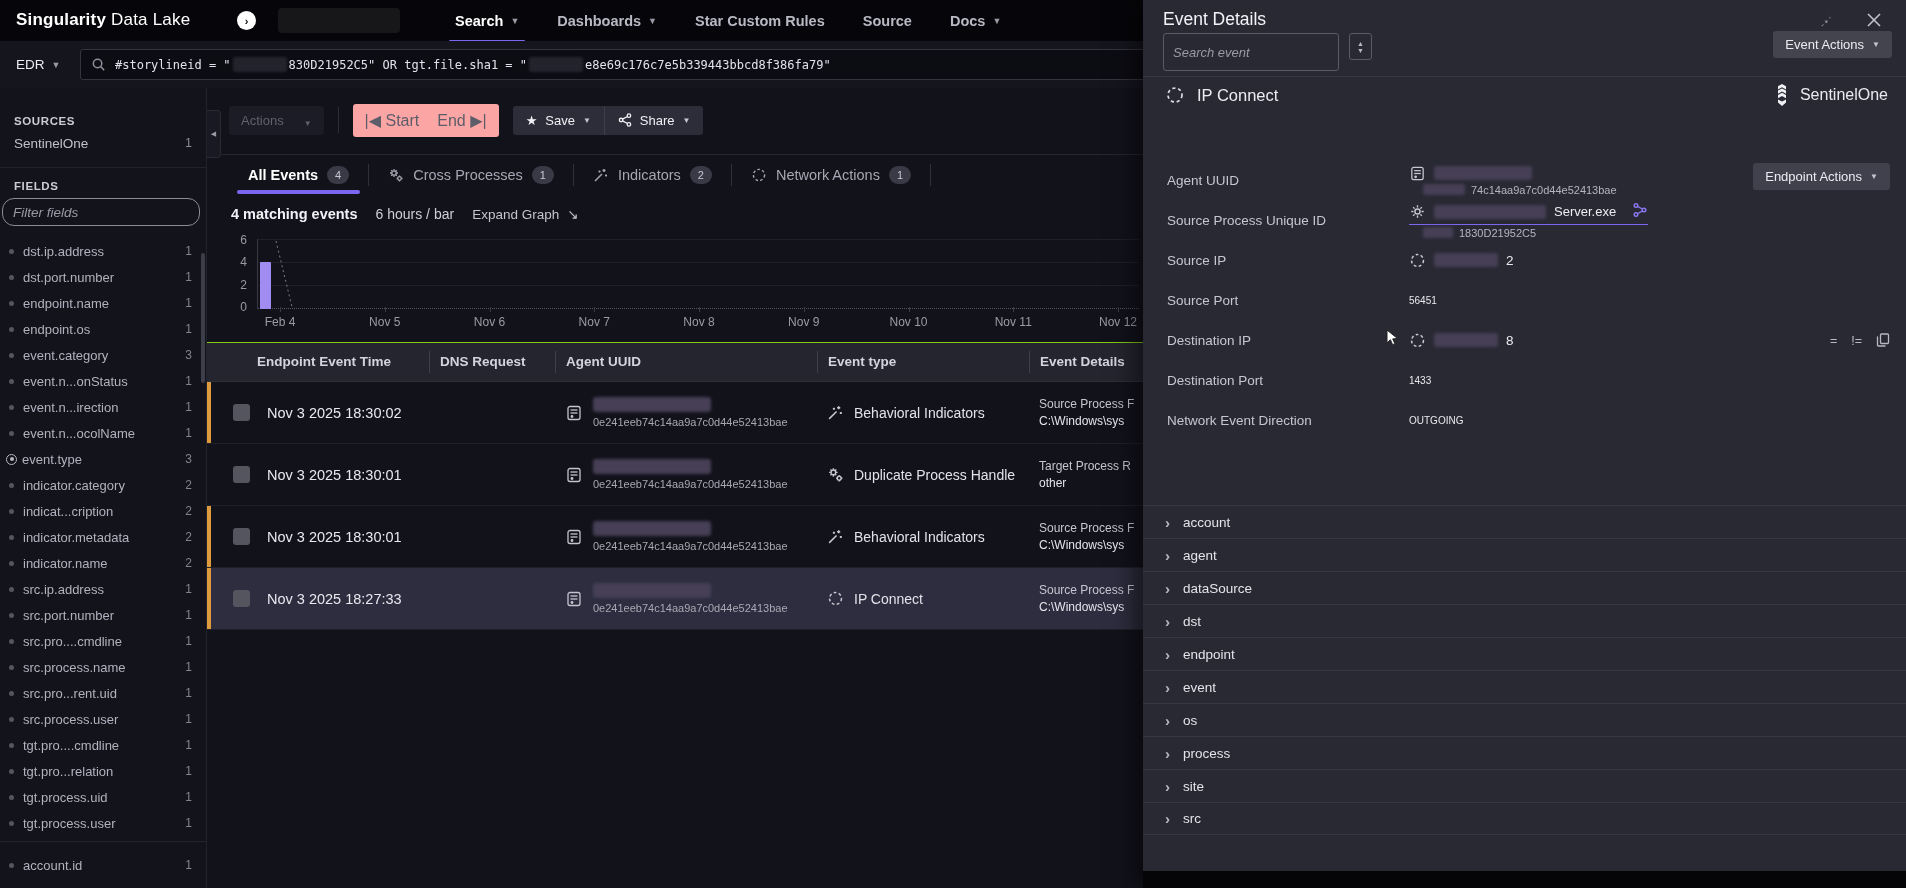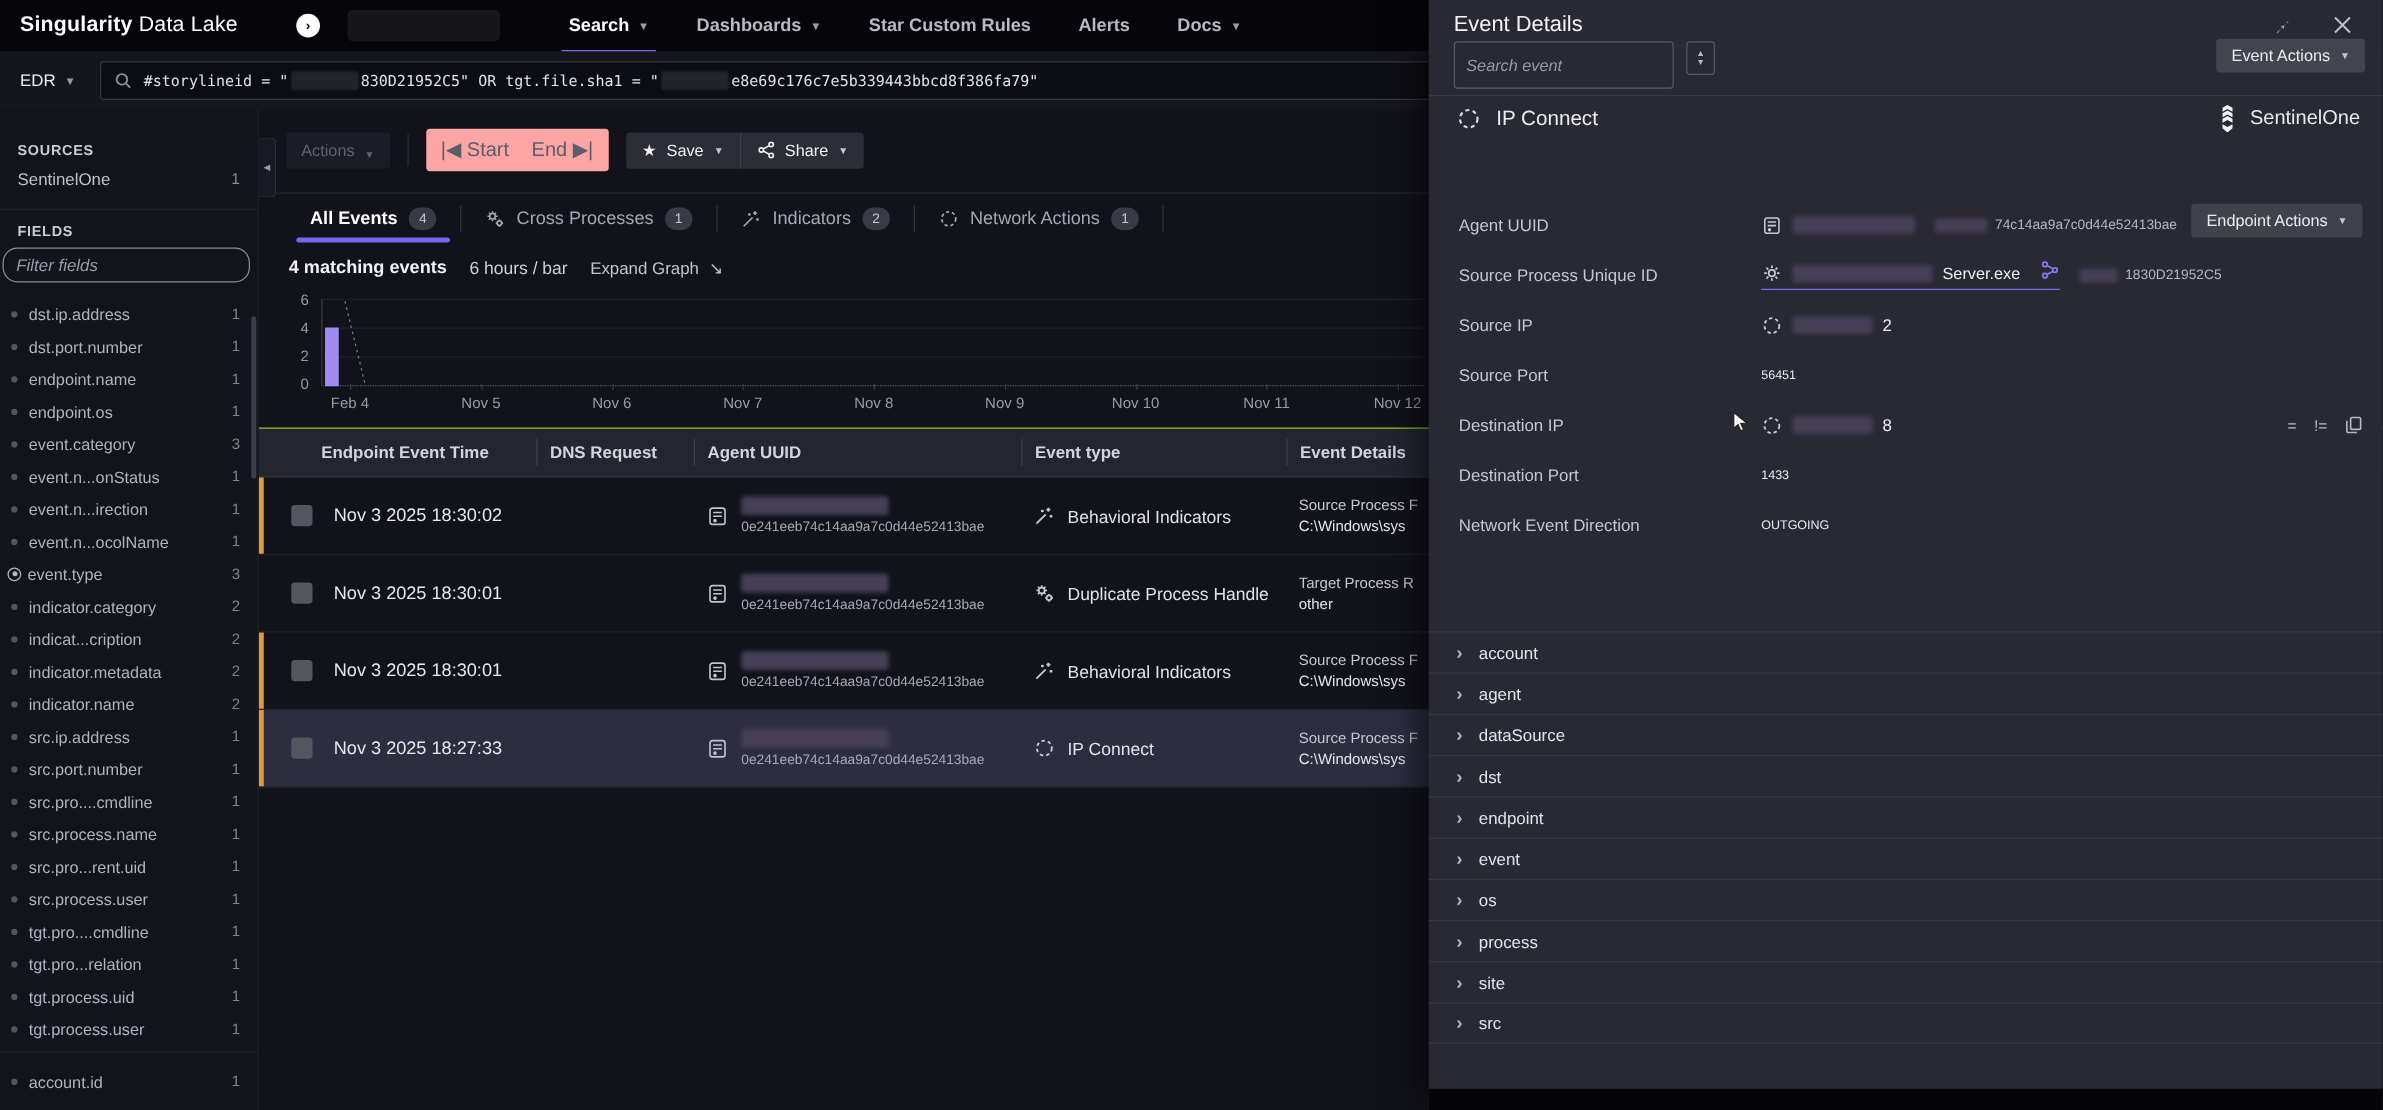--- a/index.html
+++ b/index.html
@@ -48,21 +48,21 @@
   .sb-item .cnt { color:#84848f; font-size:12px; margin-left:6px; }
   .sb-div2 { position:absolute; top:753px; left:0; right:0; border-top:1px solid #23232e; }
   .sb-footer-item { position:absolute; top:764px; left:0; right:0; }
   .sb-scrollthumb { position:absolute; right:1px; top:165px; width:4px; height:130px; background:#3e3e4b; border-radius:2px; }
   .collapse-tab { position:absolute; left:207px; top:110px; width:14px; height:48px; background:#191924; border:1px solid #2a2a36;
     border-left:none; border-radius:0 4px 4px 0; color:#9a9aa8; font-size:7px; display:flex; align-items:center; justify-content:center; cursor:pointer; z-index:2; }
 
   
   .main { position:absolute; left:207px; top:88px; width:1699px; height:800px; background:#12121b; overflow:hidden; }
   .toolbar { position:absolute; left:22px; top:16px; height:32px; display:flex; align-items:center; }
-  .tb-btn { background:#1c1c27; color:#62626e; border-radius:3px; font-size:13px; padding:7px 12px; display:flex; align-items:flex-end; gap:8px; cursor:default; }
+  .tb-btn { background:#1c1c27; color:#62626e; border-radius:3px; font-size:13px; padding:7px 12px; display:flex; align-items:flex-end; gap:20px; cursor:default; }
   .tb-btn .chev { font-size:8px; }
   .tb-sep { width:1px; height:26px; background:#2c2c38; margin:0 14px; }
   .tb-startend { background:#fca5a5; border-radius:3px; color:#5d5d6a; font-size:16px; display:flex; align-items:center; padding:7px 12px; gap:18px; }
   .tb-saveshare { margin-left:14px; background:#2d2d3a; border-radius:3px; display:flex; align-items:stretch; color:#f0f0f5; font-size:13px; }
   .tb-saveshare .half { padding:7px 13px; display:flex; align-items:center; gap:8px; cursor:pointer; }
   .tb-saveshare .vsep { width:1px; background:#3e3e4b; }
   .tb-saveshare .chev { font-size:8px; color:#c6c6d0; }
   .main-hline { position:absolute; left:0; right:0; top:66px; border-top:1px solid #26262f; }
 
   .tabs { position:absolute; left:22px; top:67px; height:39px; display:flex; align-items:center; }
@@ -133,21 +133,21 @@
   .p-endpointactions { position:absolute; right:16px; top:163px; background:#41414d; }
 
   .p-fields { position:absolute; left:0; right:0; top:160px; }
   .p-frow { position:relative; height:40px; }
   .p-flabel { position:absolute; left:24px; top:50%; transform:translateY(-50%); font-size:13.5px; color:#c6c6d2; white-space:nowrap; }
   .p-fval { position:absolute; left:266px; top:0; bottom:0; right:110px; display:flex; align-items:center; }
   .pv-plain { font-size:10px; color:#e9e9f0; }
   .pv-ip { display:flex; align-items:center; gap:8px; color:#c9c9d4; }
   .pv-ip .blob { width:64px; height:14px; background:#463f55; border-radius:3px; filter:blur(1.5px); }
   .pv-ip .sfx { font-size:13.5px; color:#e9e9f0; }
-  .pv-2l { display:flex; flex-direction:row; justify-content:center; gap:2px; }
+  .pv-2l { display:flex; flex-direction:column; justify-content:center; gap:2px; }
   .pv-l1 { display:flex; align-items:center; gap:8px; color:#c9c9d4; }
   .pv-l1 .blob { width:98px; height:14px; background:#463f55; border-radius:3px; filter:blur(1.5px); }
   .pv-l2 { display:flex; align-items:center; gap:6px; margin-left:14px; }
   .pv-l2 .blob { width:42px; height:11px; background:#463f55; border-radius:2px; filter:blur(1.5px); }
   .pv-l2 .sm { font-size:11px; color:#b5b5c1; }
   .pv-proc .pv-l1 { border-bottom:1px solid #7c66f2; padding-bottom:2px; }
   .pv-proc .pv-l1 .blob { width:112px; }
   .pv-proc .pname { font-size:13px; color:#ececf3; }
   .pv-l2 .blob.smb { width:30px; }
   .p-hoverops { position:absolute; right:16px; top:50%; transform:translateY(-50%); display:flex; align-items:center; gap:14px;
@@ -180,21 +180,21 @@
         <span>Dashboards</span>
         <span class="chev">▼</span>
       </div>
 
       <div class="navitem">
         <span>Star Custom Rules</span>
 
       </div>
 
       <div class="navitem">
-        <span>Alerts</span>
+        <span>Source</span>
 
       </div>
 
       <div class="navitem">
         <span>Docs</span>
         <span class="chev">▼</span>
       </div>
     </div>
 </div>
 

